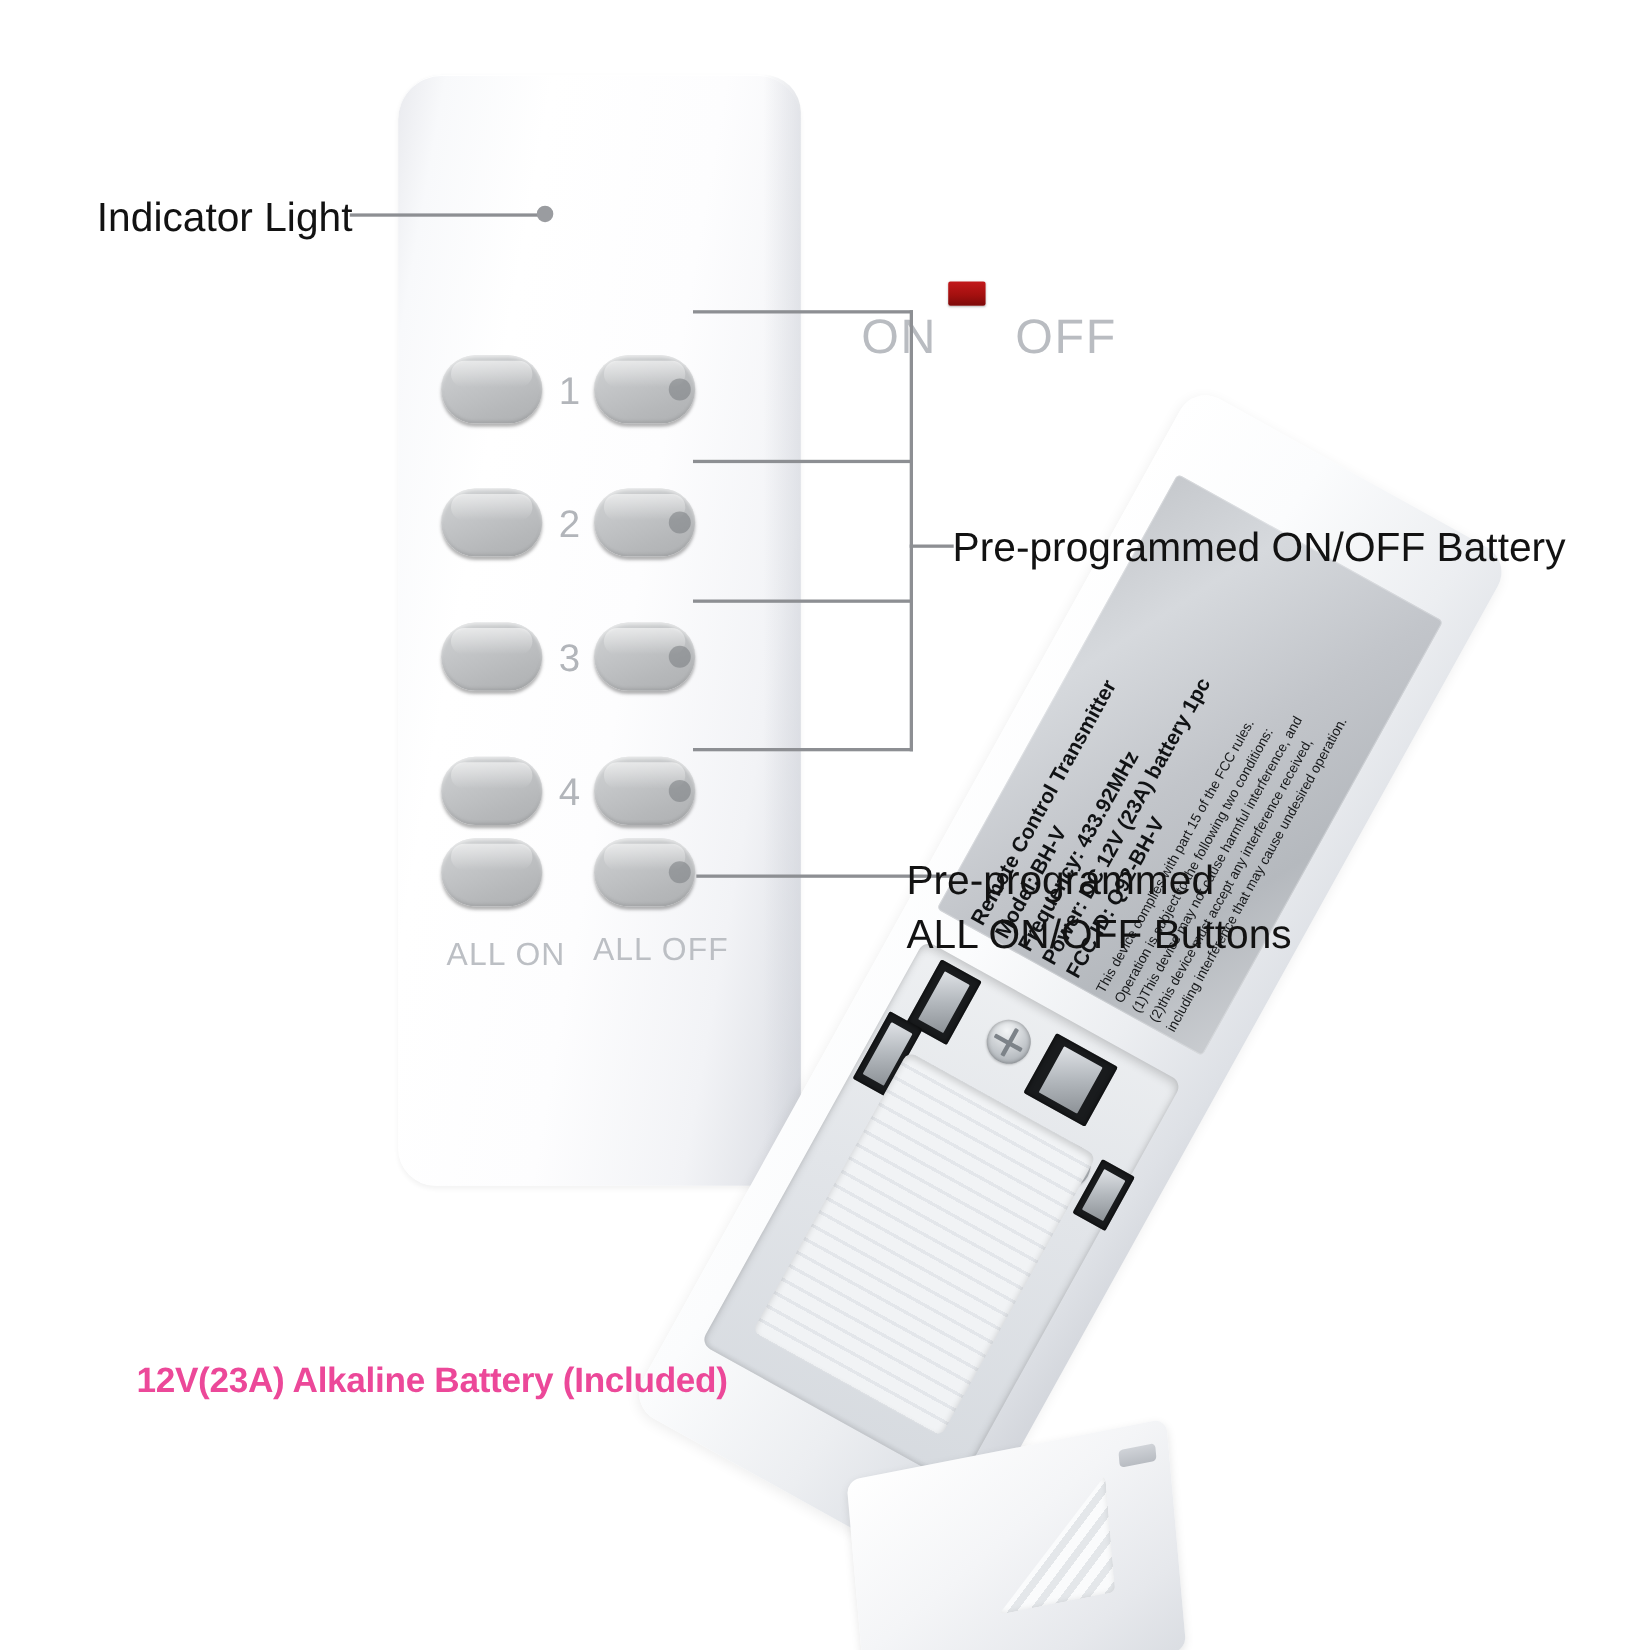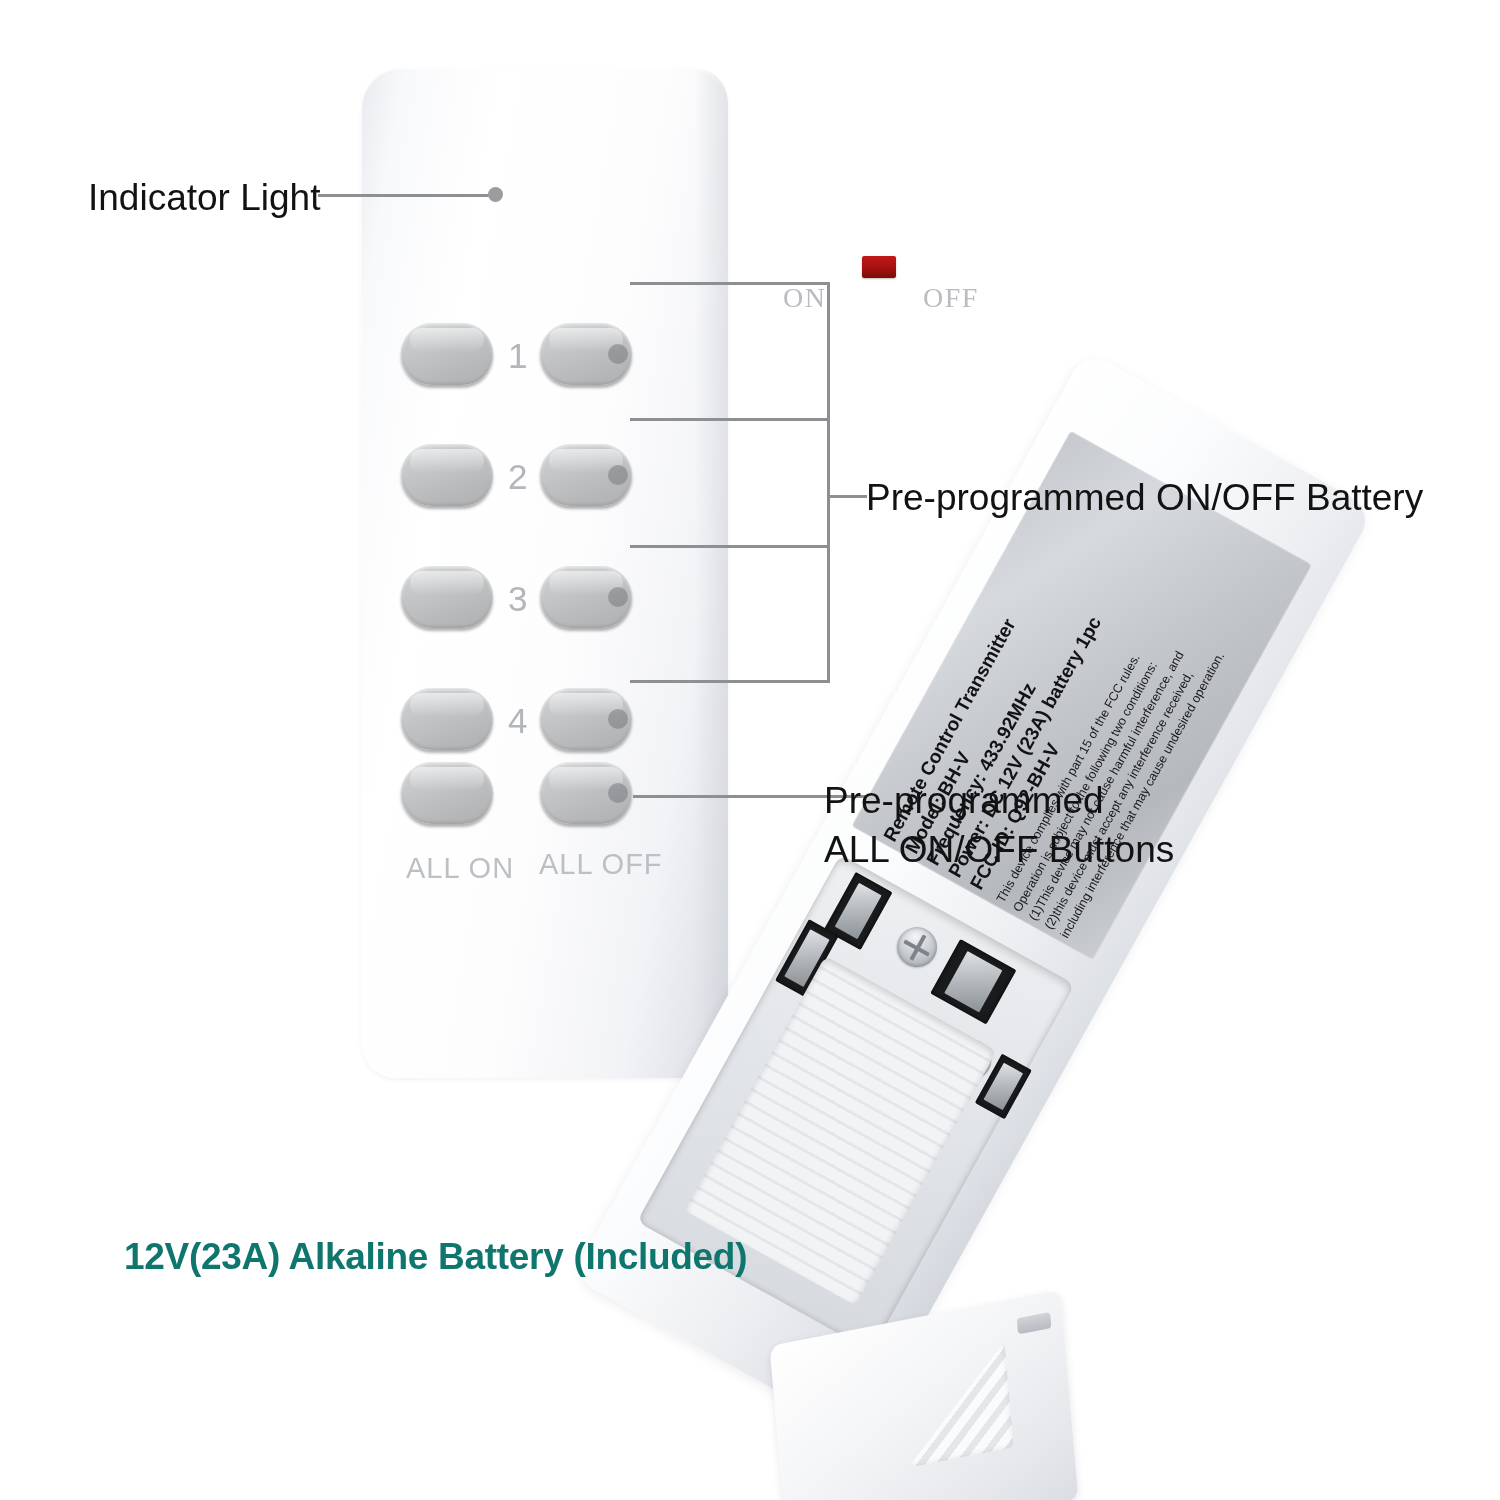--- a/index.html
+++ b/index.html
@@ -37,24 +37,24 @@
   }
   #callout-allonoff {
     left: 824px;
     top: 777px;
     font-size: 37px;
   }
   #caption-battery {
     position: absolute;
     left: 124px;
     top: 1236px;
-    font-size: 37px;
+    font-size: 32px;
     font-weight: bold;
     letter-spacing: -0.3px;
-    color: #0f766e;
+    color: #ec4899;
   }
 
   
   .leader {
     position: absolute;
     background: #8d8f93;
   }
   .leader-h { height: 3px; }
   .leader-v { width: 3px; }
   .leader-dot {
@@ -105,24 +105,24 @@
     width: 34px;
     height: 22px;
     background: linear-gradient(180deg, #c2181b 0%, #a4100f 55%, #7d0a0a 100%);
     border-radius: 2px;
     box-shadow: 0 1px 2px rgba(0,0,0,0.25);
   }
 
   
   .col-head {
     position: absolute;
-    font-size: 28px;
+    font-size: 44px;
     color: #b9bcc1;
     letter-spacing: 1.5px;
-    font-family: Liberation Serif, serif;
+    font-family: Liberation Sans, sans-serif;
   }
   #head-on  { left: 421px; top: 214px; }
   #head-off { left: 561px; top: 214px; }
 
   
   .btn {
     position: absolute;
     width: 92px;
     height: 62px;
     border-radius: 31px;

